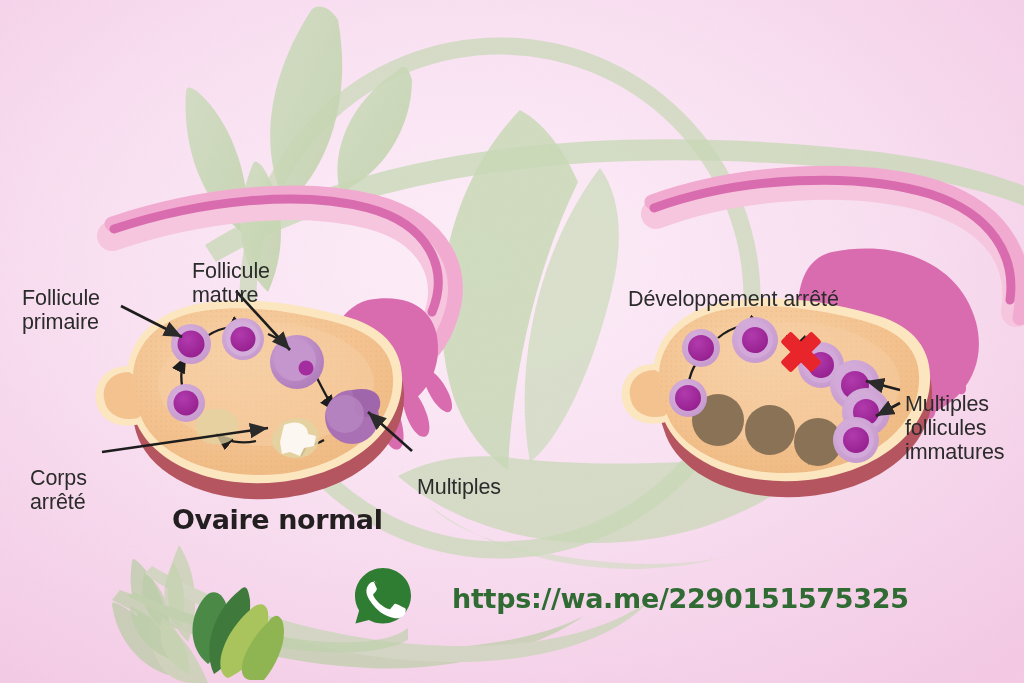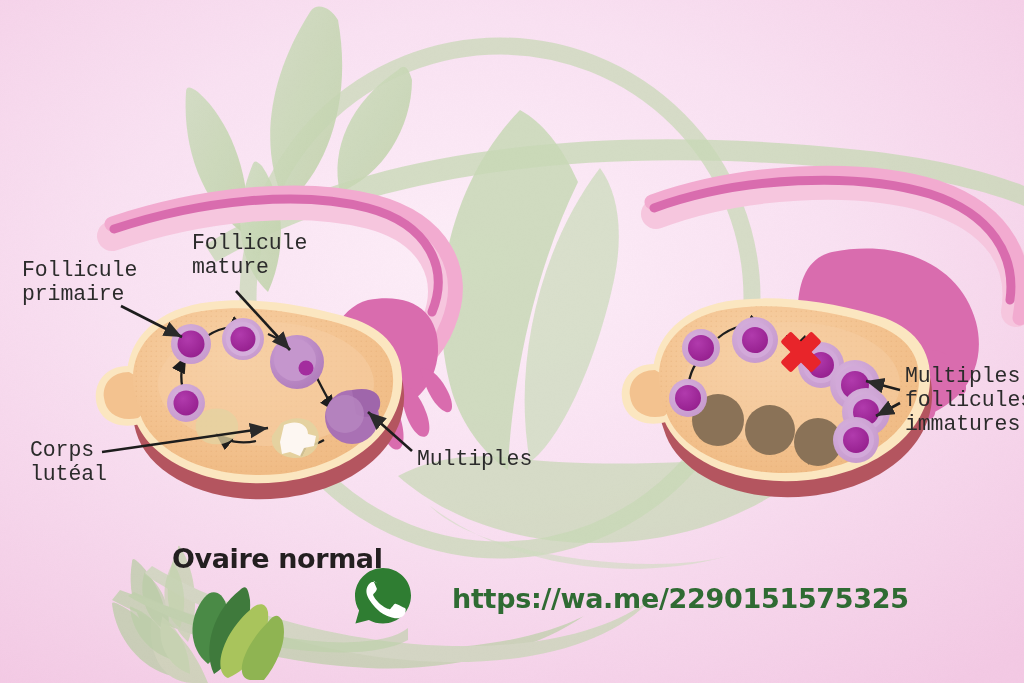--- a/index.html
+++ b/index.html
@@ -7,36 +7,36 @@
     width:1024px;height:683px;overflow:hidden;
     font-family:"DejaVu Sans","Liberation Sans",sans-serif;
     background:#f8dcee;
   }
   #stage{position:relative;width:1024px;height:683px;overflow:hidden;}
   #bg{position:absolute;left:0;top:0;width:1024px;height:683px;}
   #art{position:absolute;left:0;top:0;width:1024px;height:683px;}
   .lbl{
     position:absolute;
     color:#2b2b2b;
-    font-family:Liberation Mono, monospace;
+    font-family:Liberation Sans, sans-serif;
     font-size:21.5px;
     line-height:1.12;
     letter-spacing:-0.1px;
     white-space:pre-line;
     font-weight:400;
+    margin-top:28px;
   }
   .title{
     position:absolute;
     color:#231f20;
     font-family:"DejaVu Sans","Liberation Sans",sans-serif;
     font-weight:700;
     font-size:27px;
     letter-spacing:-0.4px;
     white-space:nowrap;
-    margin-top:39px;
   }
   .url{
     position:absolute;
     color:#2f6b33;
     font-family:"DejaVu Sans","Liberation Sans",sans-serif;
     font-weight:600;
     font-size:27px;
     letter-spacing:-0.3px;
     white-space:nowrap;
   }
@@ -339,24 +339,25 @@
     </g>
   </svg>
 
   <div class="lbl" style="left:22px;top:258px;">Follicule
 primaire</div>
 
   <div class="lbl" style="left:192px;top:231px;">Follicule
 mature</div>
 
   <div class="lbl" style="left:30px;top:438px;">Corps
-lutéal</div>
+arrêté</div>
 
   <div class="lbl" style="left:417px;top:447px;">Multiples</div>
 
+  <div class="lbl" style="left:628px;top:259px;">Développement arrêté</div>
 
   <div class="lbl" style="left:905px;top:364px;">Multiples
 follicules
 immatures</div>
 
   <div class="title" style="left:172px;top:504px;">Ovaire normal</div>
 
 
   <svg style="position:absolute;left:128px;top:556px;width:280px;height:124px;" viewBox="0 0 280 124">
     <g opacity="0.62">

